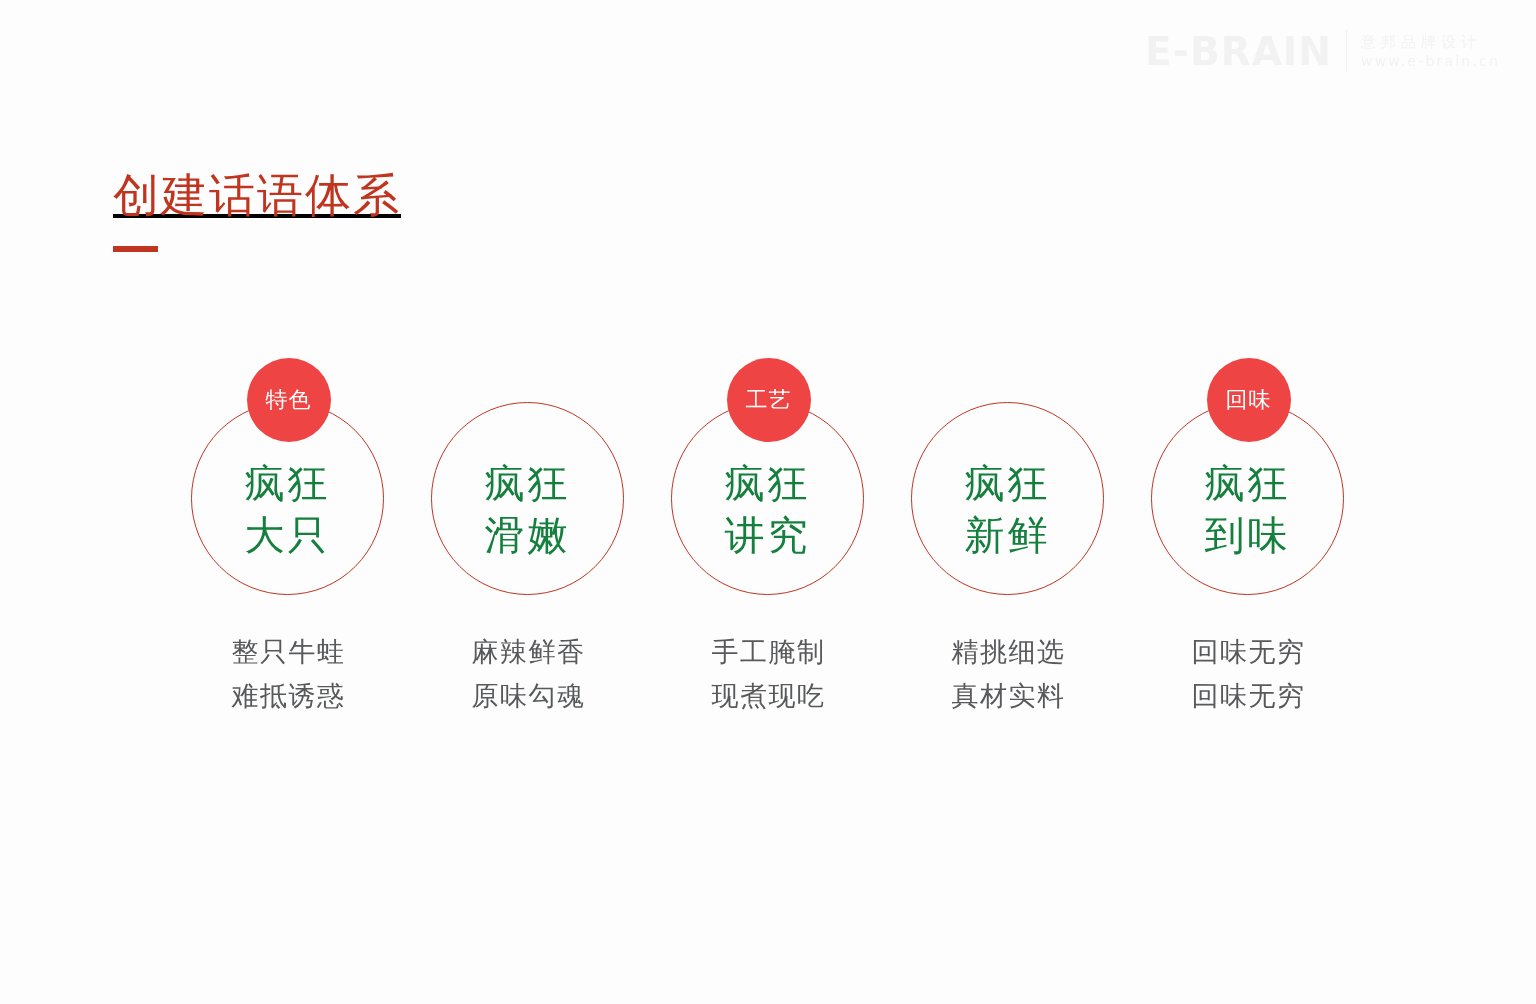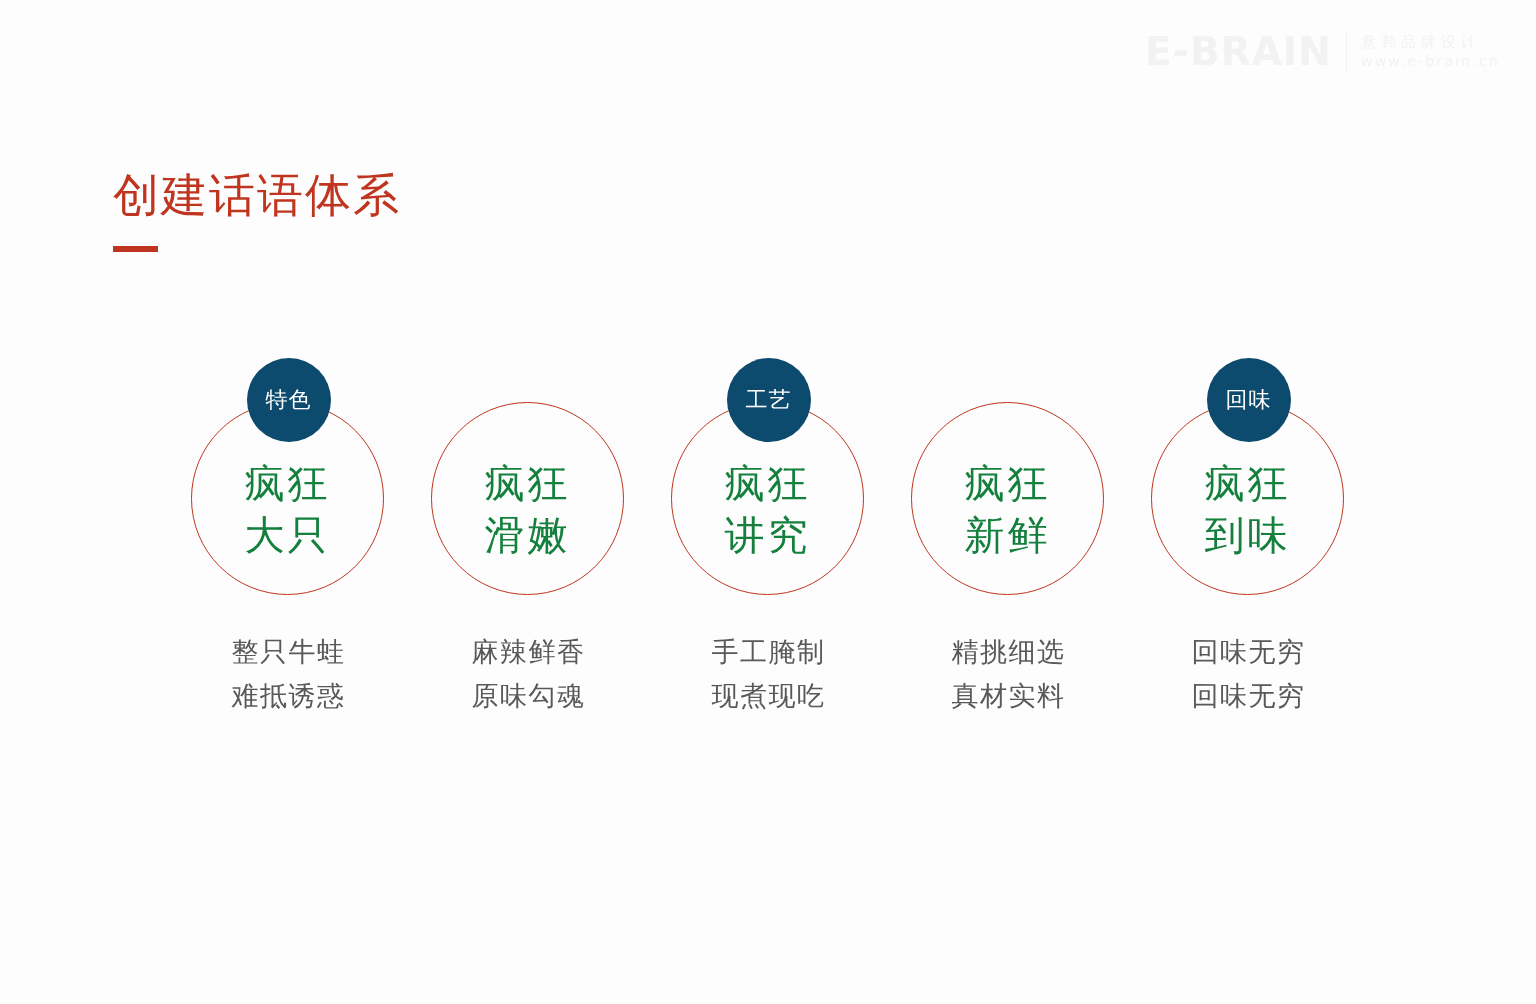--- a/index.html
+++ b/index.html
@@ -55,20 +55,21 @@
     color: #f2f2f2;
     line-height: 1;
     font-family: "DejaVu Sans", sans-serif;
   }
 
   
   .title-block {
     position: absolute;
     left: 113px;
     top: 172px;
+    text-decoration: underline;
   }
   .page-title {
     font-size: 46px;
     line-height: 1;
     color: #c0351f;
     letter-spacing: 2px;
     font-weight: 400;
     white-space: nowrap;
   }
   .title-rule {
@@ -123,21 +124,21 @@
     display: block;
   }
   .badge {
     position: absolute;
     left: 50%;
     top: 0;
     transform: translateX(-50%);
     width: 84px;
     height: 84px;
     border-radius: 50%;
-    background: #0c4a6e;
+    background: #ef4444;
     display: flex;
     align-items: center;
     justify-content: center;
     z-index: 2;
   }
   .badge-label {
     color: #ffffff;
     font-size: 22px;
     letter-spacing: 1px;
     line-height: 1;

